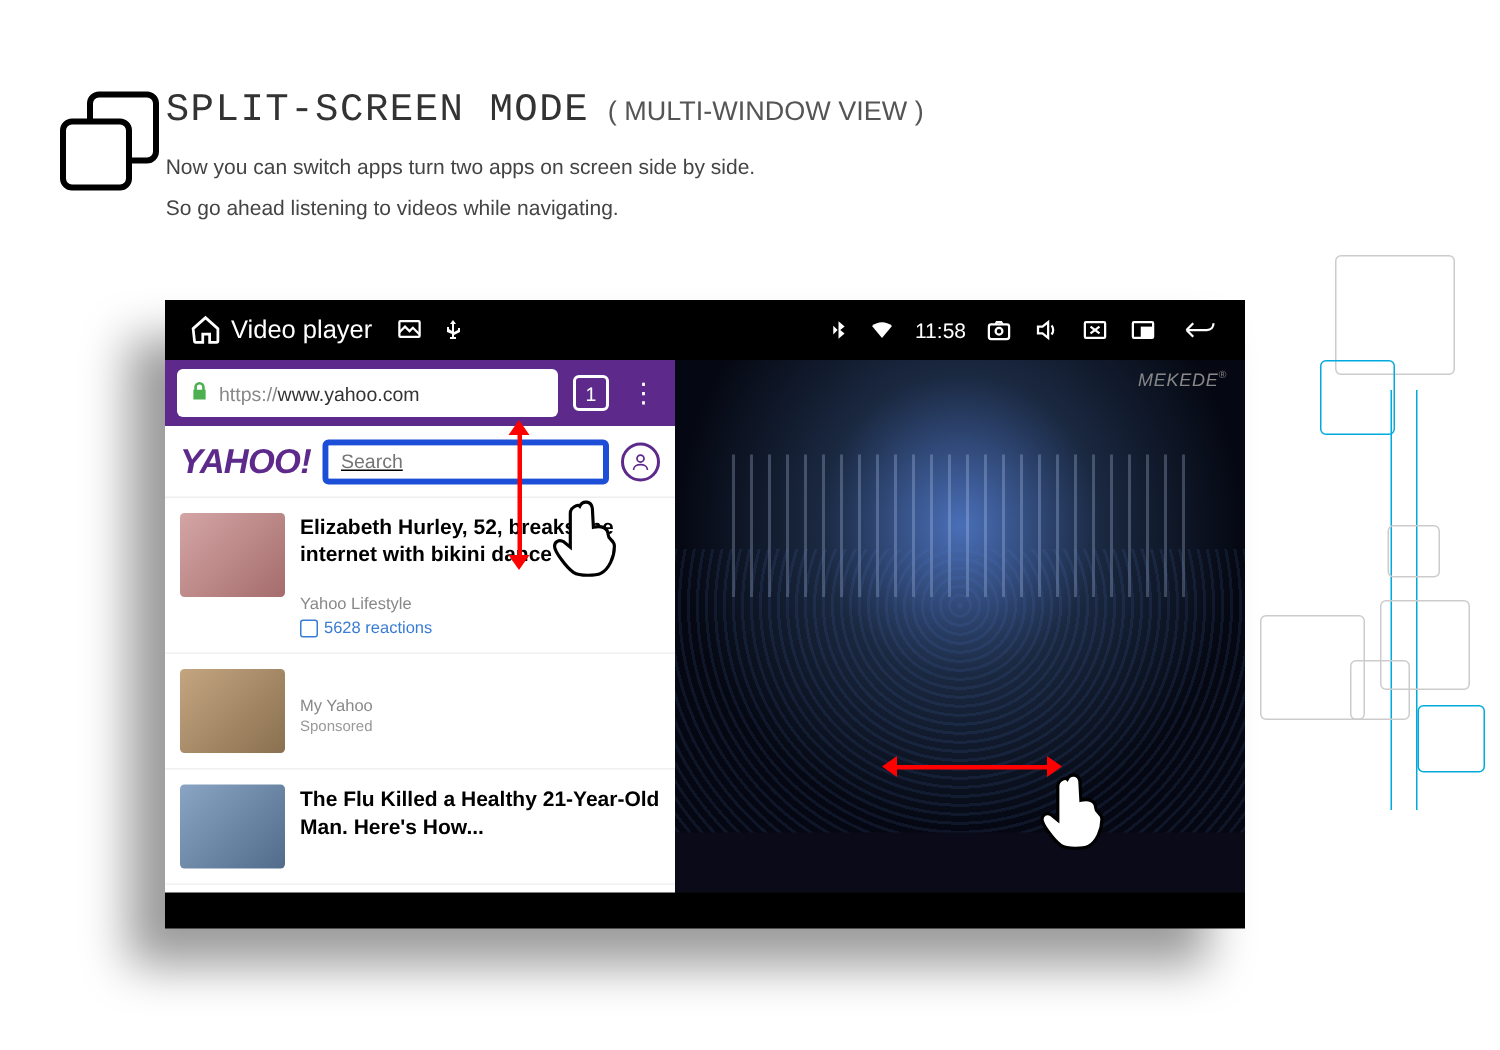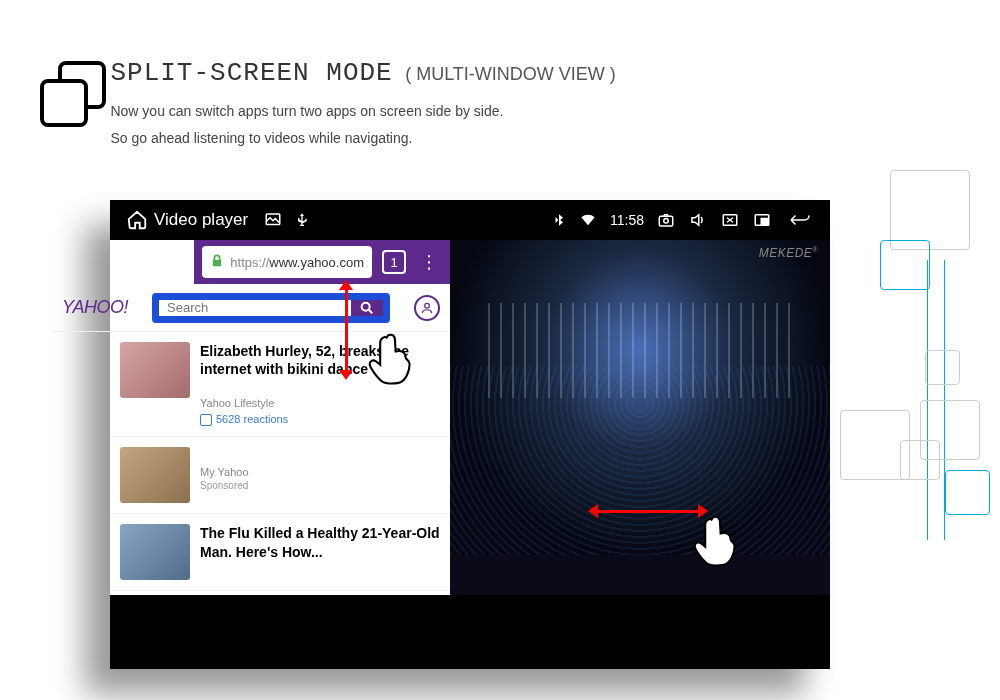--- a/index.html
+++ b/index.html
@@ -21,46 +21,46 @@
 .header { padding:58px 0 0 40px; }
 .logo-icon-wrap { position:relative; display:inline-block; width:66px; height:66px; margin-top:3px; }
 .logo-icon-wrap .b1 { position:absolute; width:48px; height:48px; border:4px solid #000; border-radius:8px; right:0; top:0; }
 .logo-icon-wrap .b2 { position:absolute; width:48px; height:48px; border:4px solid #000; border-radius:8px; left:0; bottom:0; background:#fff; }
 .title-block { display:inline-block; vertical-align:top; }
 .title { font-size:26px; letter-spacing:1px; color:#333; font-weight:400;font-family:Liberation Mono, monospace; }
 .subtitle { font-size:18px; color:#555; margin-left:8px; font-weight:400;text-align:center; }
 .desc { font-size:14px; color:#444; margin-top:10px; line-height:1.9; }
 
 
-.device { position:absolute; left:110px; top:200px; width:720px; height:469px; background:#000; box-shadow:-25px 25px 30px rgba(0,0,0,0.4); }
+.device { position:absolute; left:110px; top:200px; width:720px; height:419px; background:#000; box-shadow:-25px 25px 30px rgba(0,0,0,0.4); }
 
 
 .status { height:40px; background:#000; display:flex; align-items:center; padding:0 10px; color:#fff; font-size:14px; }
 .status .home { margin:0 12px 0 6px; }
 .status .app-title { font-weight:500; font-size:17px; flex:0 0 auto; margin-right:10px; }
 .status .gap { flex:1; }
 .status .sicon { margin:0 6px; display:inline-flex; }
 
 
 .split { display:flex; height:355px; }
-.pane-left { width:340px; background:#fff; display:flex; flex-direction:column;align-items:flex-end; }
+.pane-left { width:340px; background:#fff; display:flex; flex-direction:column; }
 .pane-right { flex:1; background:#0a0a18; position:relative; overflow:hidden; }
 
 
 .browser-bar { height:44px; background:#5d2a8c; display:flex; align-items:center; padding:0 8px; }
 .url-box { background:#fff; border-radius:4px; height:32px; flex:1; display:flex; align-items:center; padding:0 8px; font-size:13px; color:#333; }
 .url-box .lock { color:#4caf50; margin-right:6px; }
 .tab-count { width:24px; height:24px; border:2px solid #fff; border-radius:4px; color:#fff; display:flex; align-items:center; justify-content:center; font-size:13px; margin:0 10px; }
 .menu-dots { color:#fff; font-size:18px; padding:0 4px; }
 
 
 .yahoo-head { height:48px; border-bottom:1px solid #eee; display:flex; align-items:center; padding:0 10px; }
-.yahoo-logo { color:#5d2a8c; font-weight:400; font-size:18px; font-style:italic; letter-spacing:-0.5px; }
+.yahoo-logo { color:#5d2a8c; font-weight:700; font-size:23px; font-style:italic; letter-spacing:-0.5px; }
 .yahoo-logo .ex { color:#5d2a8c; }
-.search-wrap { flex:1; display:flex; margin:0 24px; border:7px solid #1d4ed8; border-radius:4px; overflow:hidden; height:30px; }
+.search-wrap { flex:1; display:flex; margin:0 8px; border:4px solid #1d4ed8; border-radius:4px; overflow:hidden; height:30px;text-decoration:underline; }
 .search-input { flex:1; border:none; padding:0 8px; font-size:13px; outline:none; }
 .search-btn { width:32px; background:#5d2a8c; display:flex; align-items:center; justify-content:center; color:#fff; }
 .profile { width:26px; height:26px; border:2px solid #5d2a8c; border-radius:50%; display:flex; align-items:center; justify-content:center; color:#5d2a8c; }
 
 
 .feed { flex:1; overflow:hidden; }
 .item { display:flex; padding:10px; border-bottom:1px solid #f0f0f0; }
 .thumb { width:70px; height:56px; background:linear-gradient(135deg,#d4a5a5,#a56c6c); border-radius:3px; margin-right:10px; flex:0 0 auto; }
 .thumb.t2 { background:linear-gradient(135deg,#c4a580,#8a7050); }
 .thumb.t3 { background:linear-gradient(135deg,#8aa5c4,#506c8a); }

